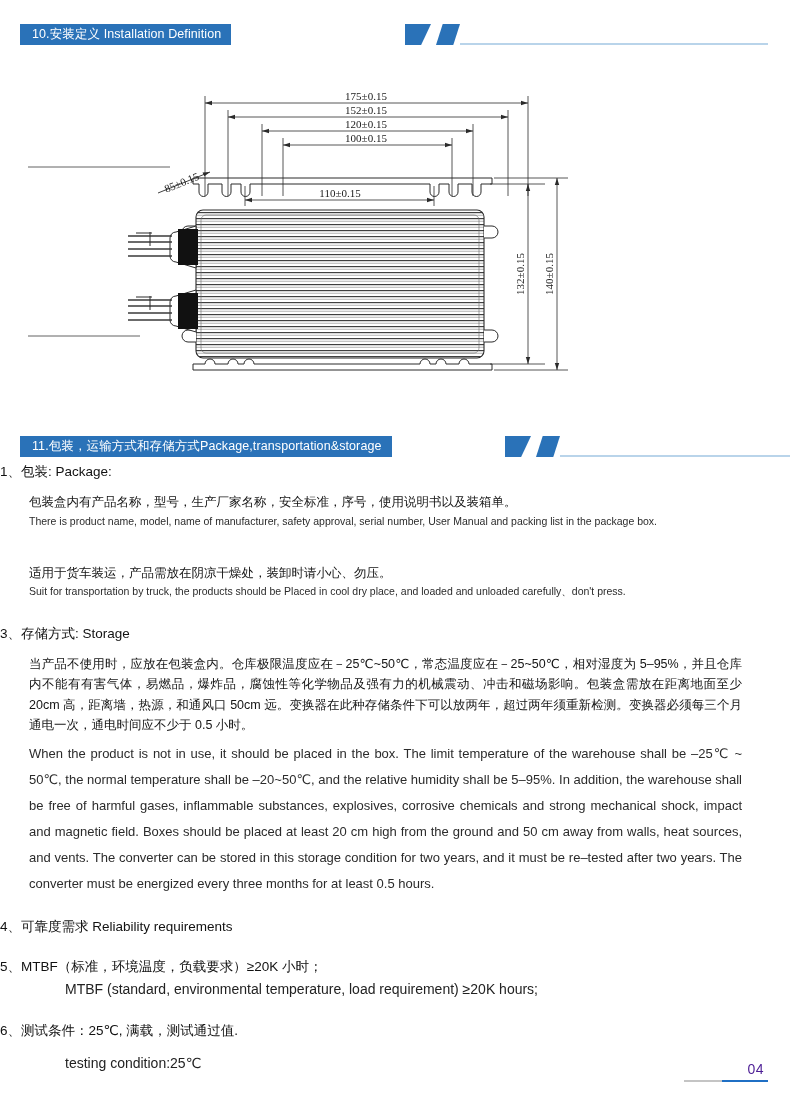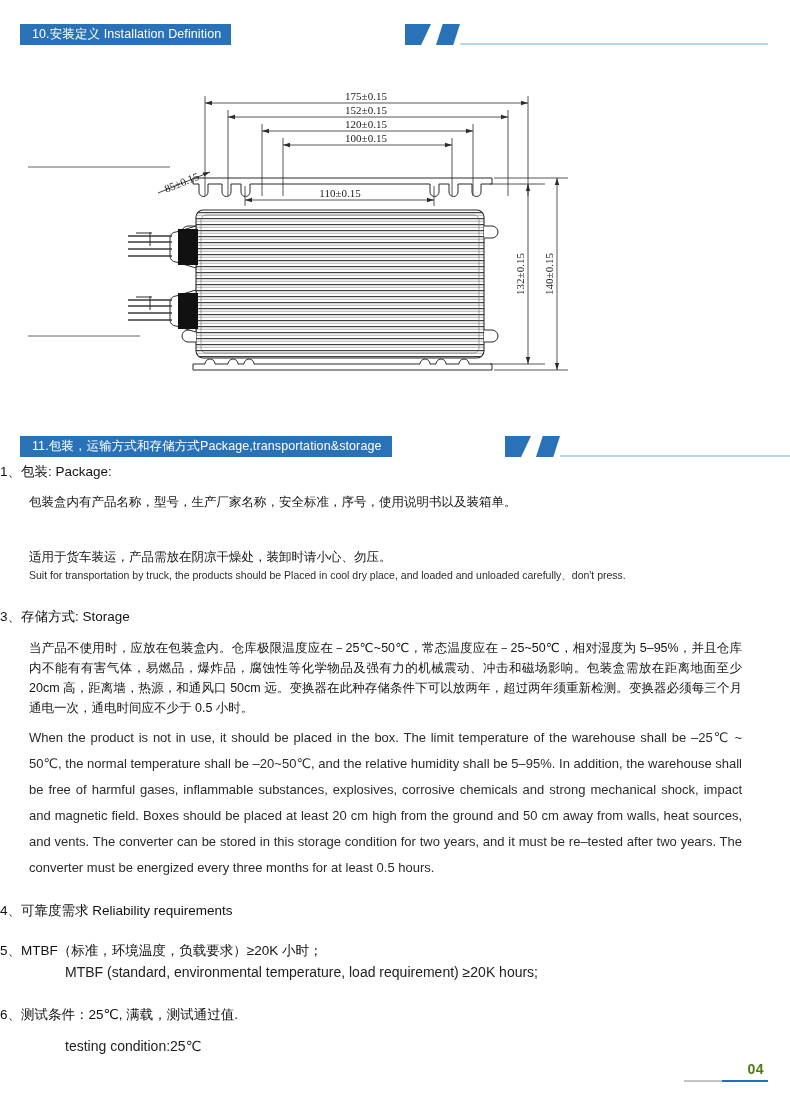--- a/index.html
+++ b/index.html
@@ -135,26 +135,25 @@
   
   .footer {
     position: absolute;
     right: 22px;
     bottom: 18px;
     width: 120px;
     text-align: right;
   }
   .footer-num {
     font-size: 14px;
-    color: #4d7c0f;
+    color: #4c1d95;
     letter-spacing: 0.5px;
     line-height: 1;
     padding-bottom: 4px;
     padding-right: 4px;
-    font-weight: bold;
   }
   .footer-rule {
     display: flex;
     justify-content: flex-end;
     height: 2.5px;
   }
   .fr-grey { width: 38px; height: 2.5px; background: #c4c4c4; }
   .fr-blue { width: 46px; height: 2.5px; background: #1f6fc4; }
 </style>
 </head>
@@ -316,20 +315,21 @@
   <div class="sh-chip" style="left:536px;"></div>
 </div>
 
 <div class="content">
 
   <div class="item">
     <div class="item-title"><span>1、</span><span>包装: Package:</span></div>
     <div class="gap-sm"></div>
     <div class="item-body">
       <div class="cn-line">包装盒内有产品名称，型号，生产厂家名称，安全标准，序号，使用说明书以及装箱单。</div>
+      <div class="en-line">There is product name, model, name of manufacturer, safety approval, serial number, User Manual and packing list in the package box.</div>
     </div>
   </div>
 
   <div class="gap-lg"></div>
 
   <div class="item">
     <div class="gap-sm"></div>
     <div class="item-body">
       <div class="cn-line">适用于货车装运，产品需放在阴凉干燥处，装卸时请小心、勿压。</div>
       <div class="en-line">Suit for transportation by truck, the products should be Placed in cool dry place, and loaded and unloaded carefully、don't press.</div>

